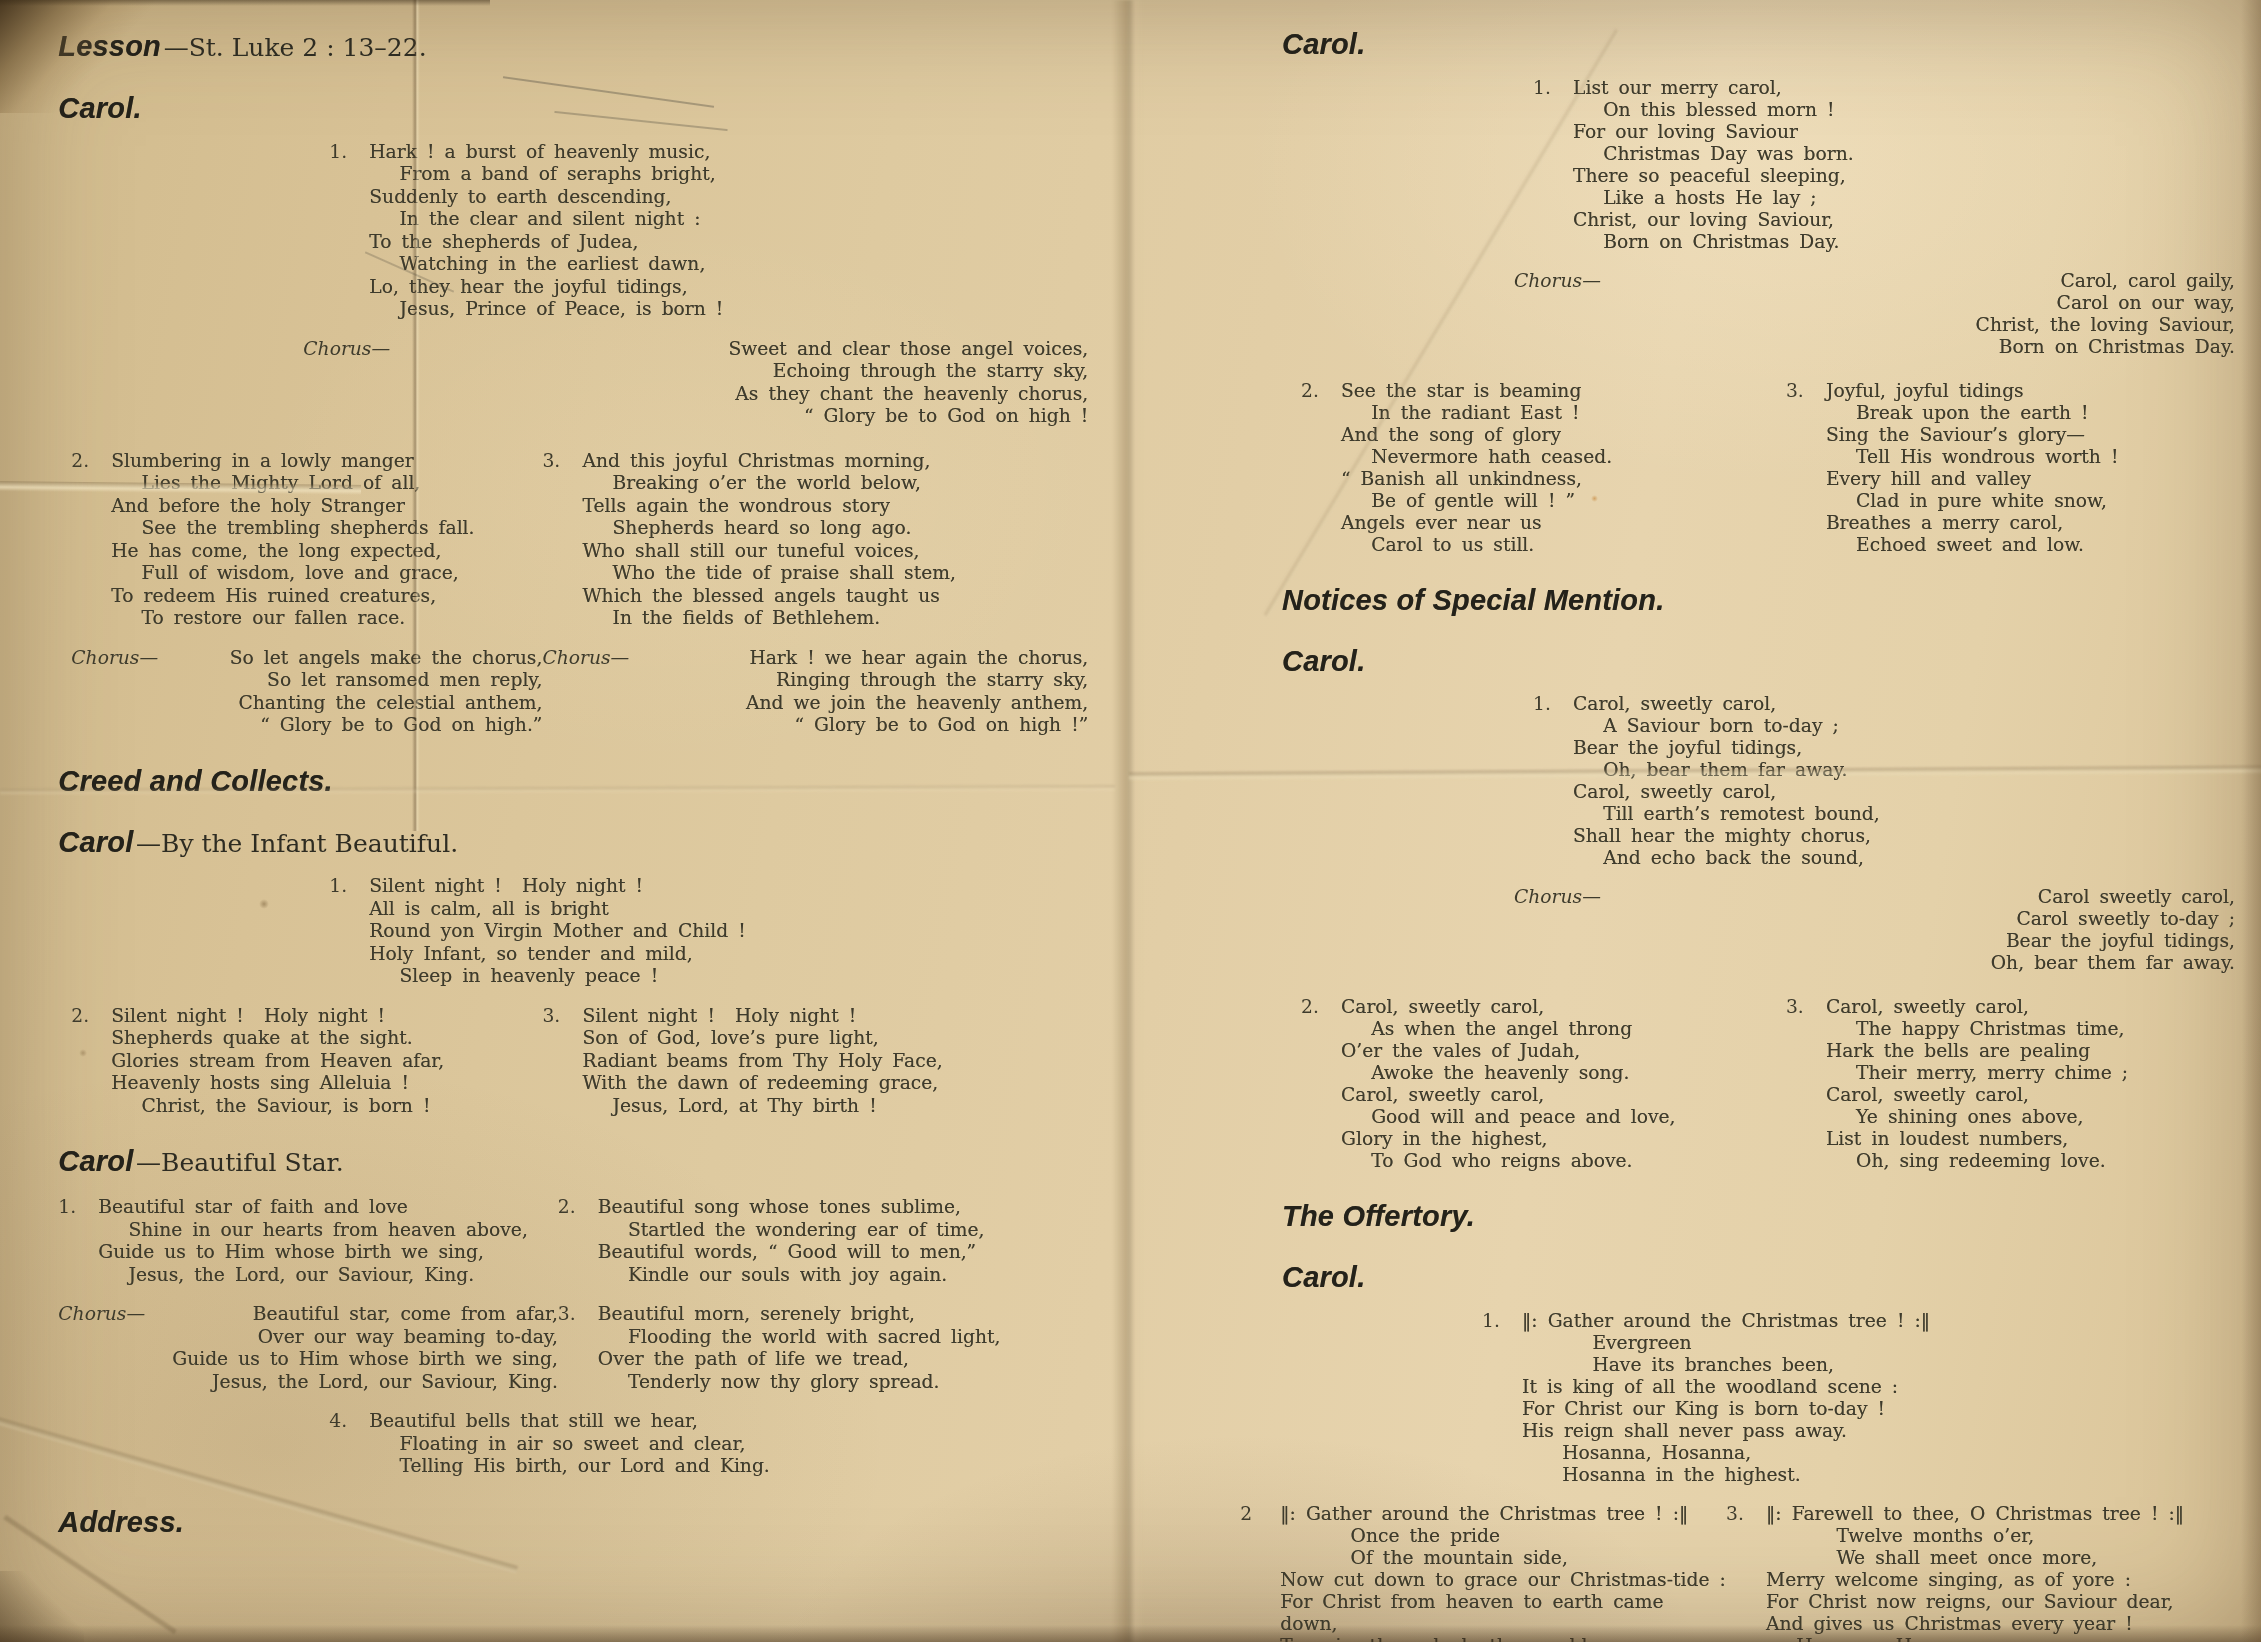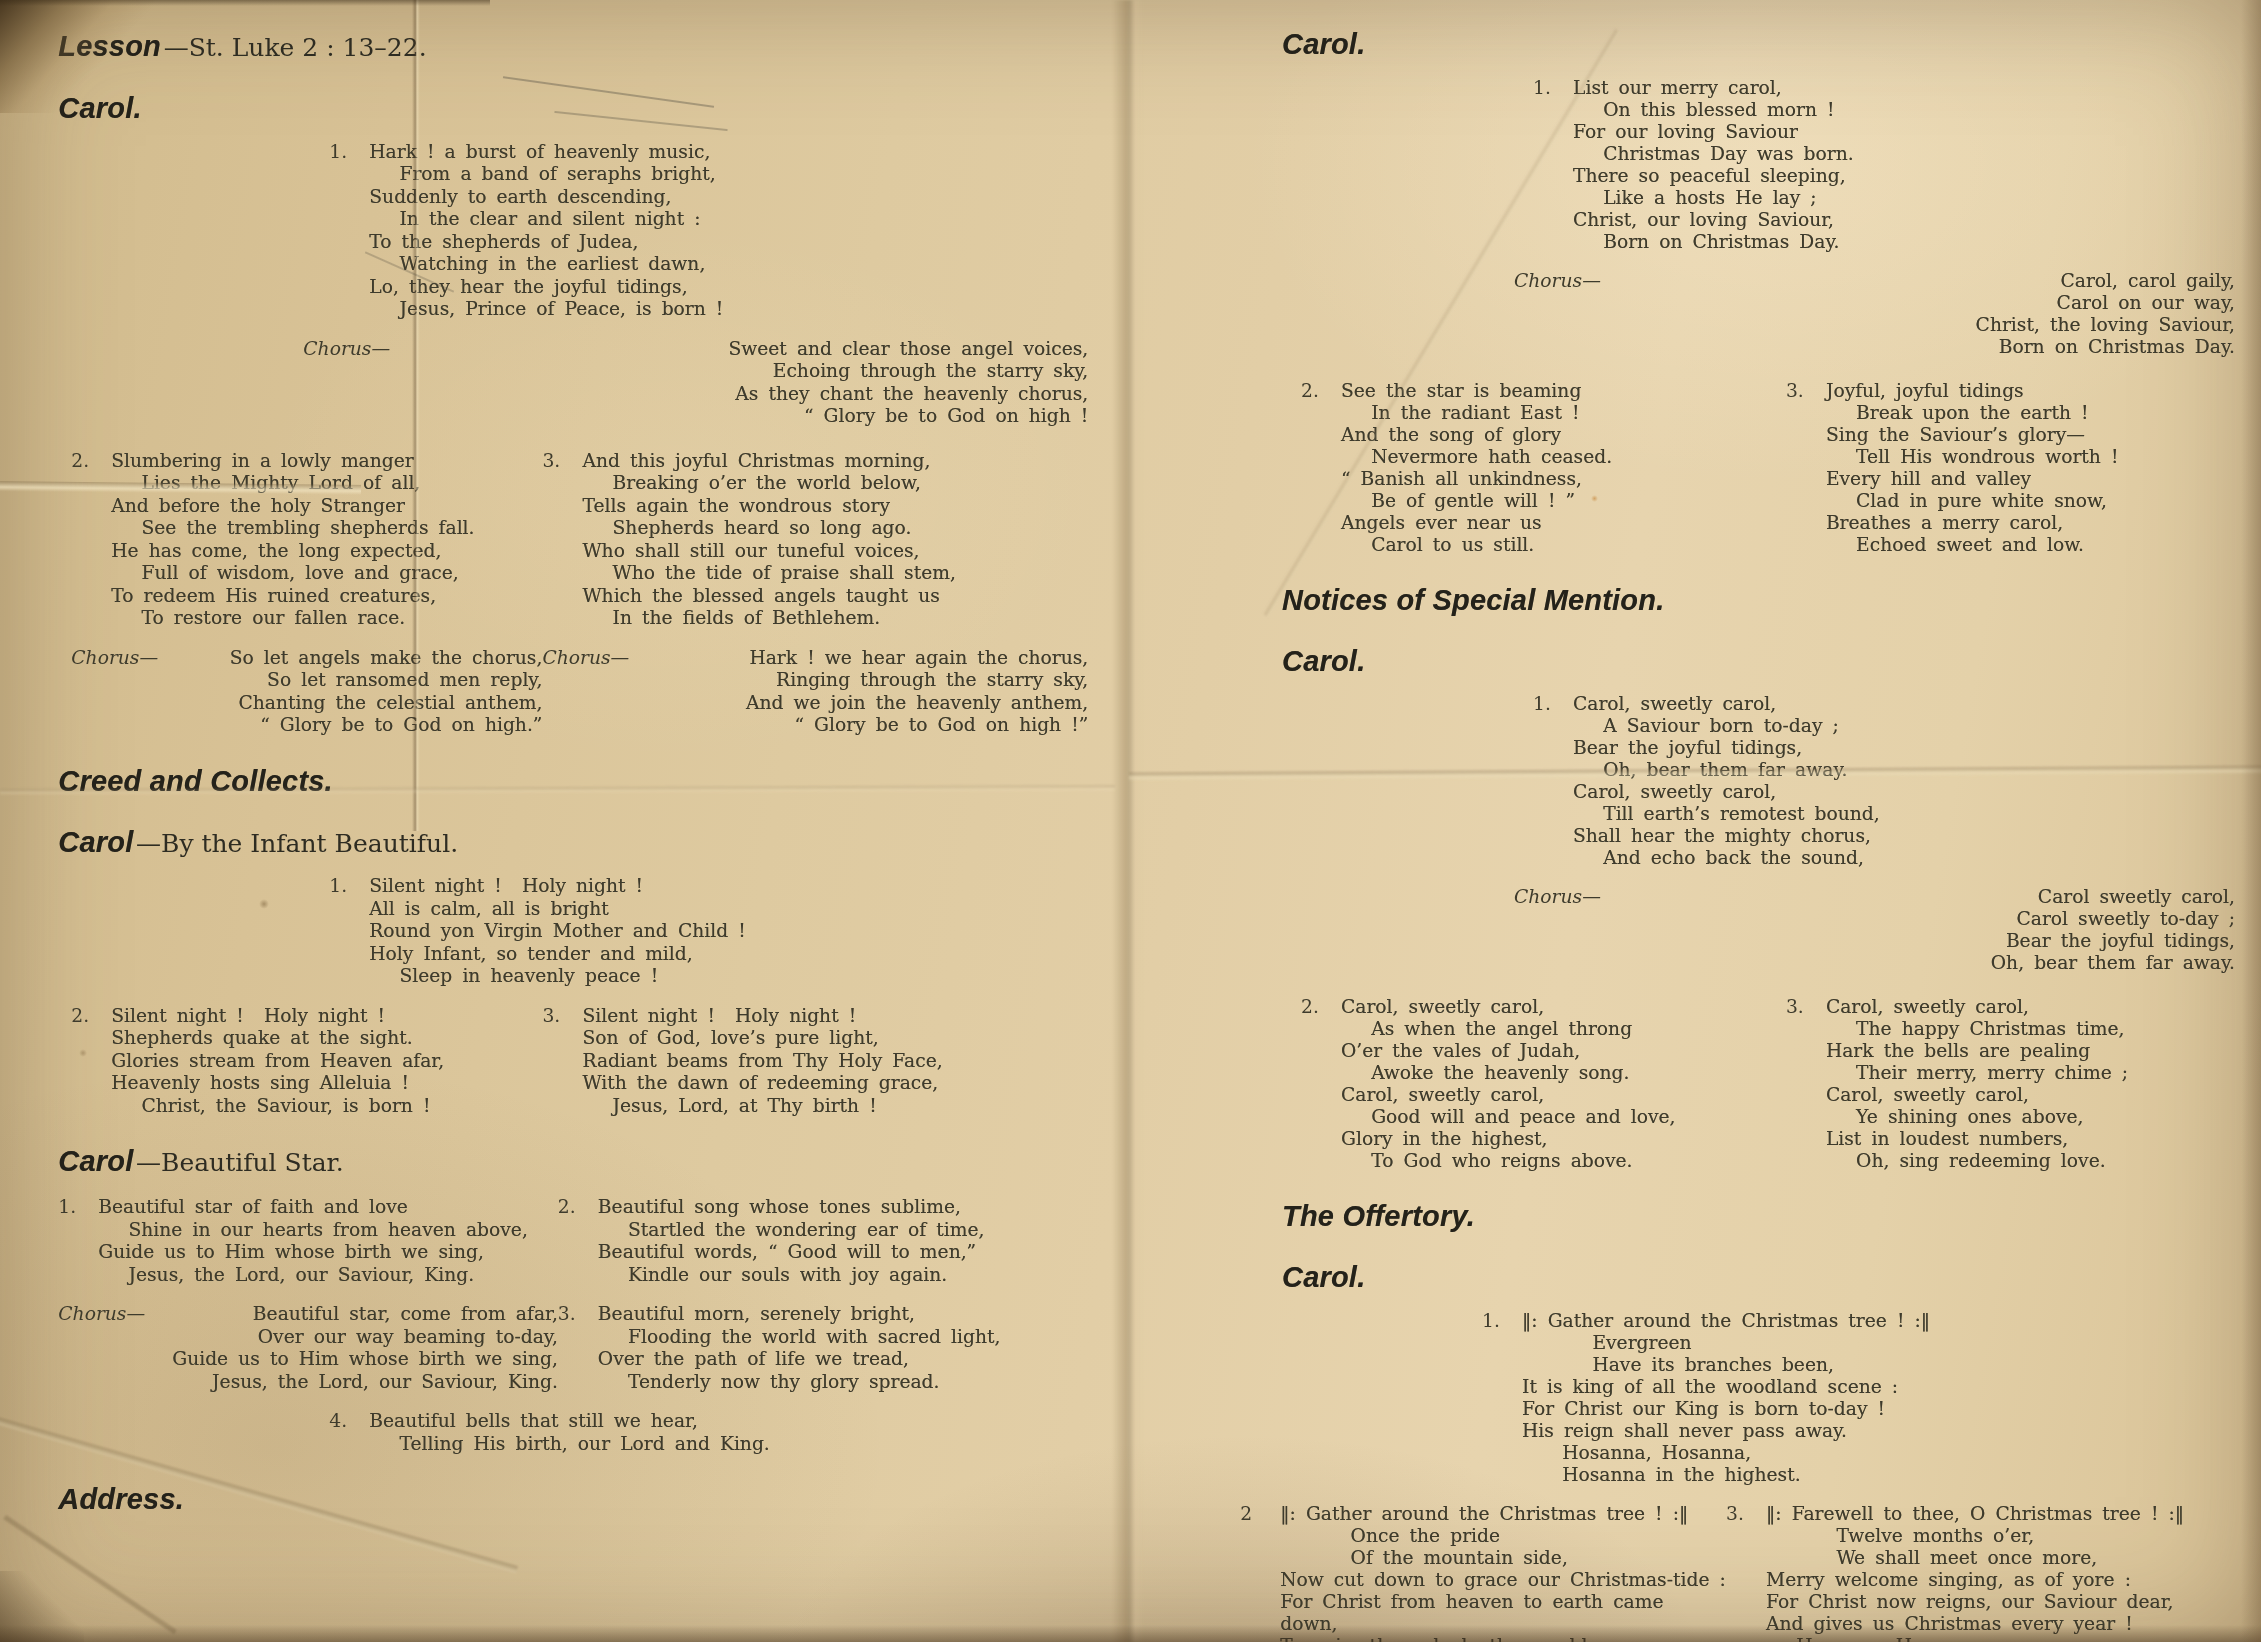--- a/index.html
+++ b/index.html
@@ -243,20 +243,21 @@
             <div class="line">Beautiful morn, serenely bright,</div>
             <div class="line">   Flooding the world with sacred light,</div>
             <div class="line">Over the path of life we tread,</div>
             <div class="line">   Tenderly now thy glory spread.</div>
           </div>
         </div>
       </div>
       <div class="verse pos-center">
         <span class="vnum">4.</span>
         <div class="line">Beautiful bells that still we hear,</div>
+        <div class="line">   Floating in air so sweet and clear,</div>
         <div class="line">   Telling His birth, our Lord and King.</div>
       </div>
       <div class="heading"><span class="h-bold">Address.</span></div>
     </div>
   <div class="page" id="page-right">
       <div class="heading"><span class="h-bold">Carol.</span></div>
       <div class="verse pos-center">
         <span class="vnum">1.</span>
         <div class="line">List our merry carol,</div>
         <div class="line">   On this blessed morn !</div>

